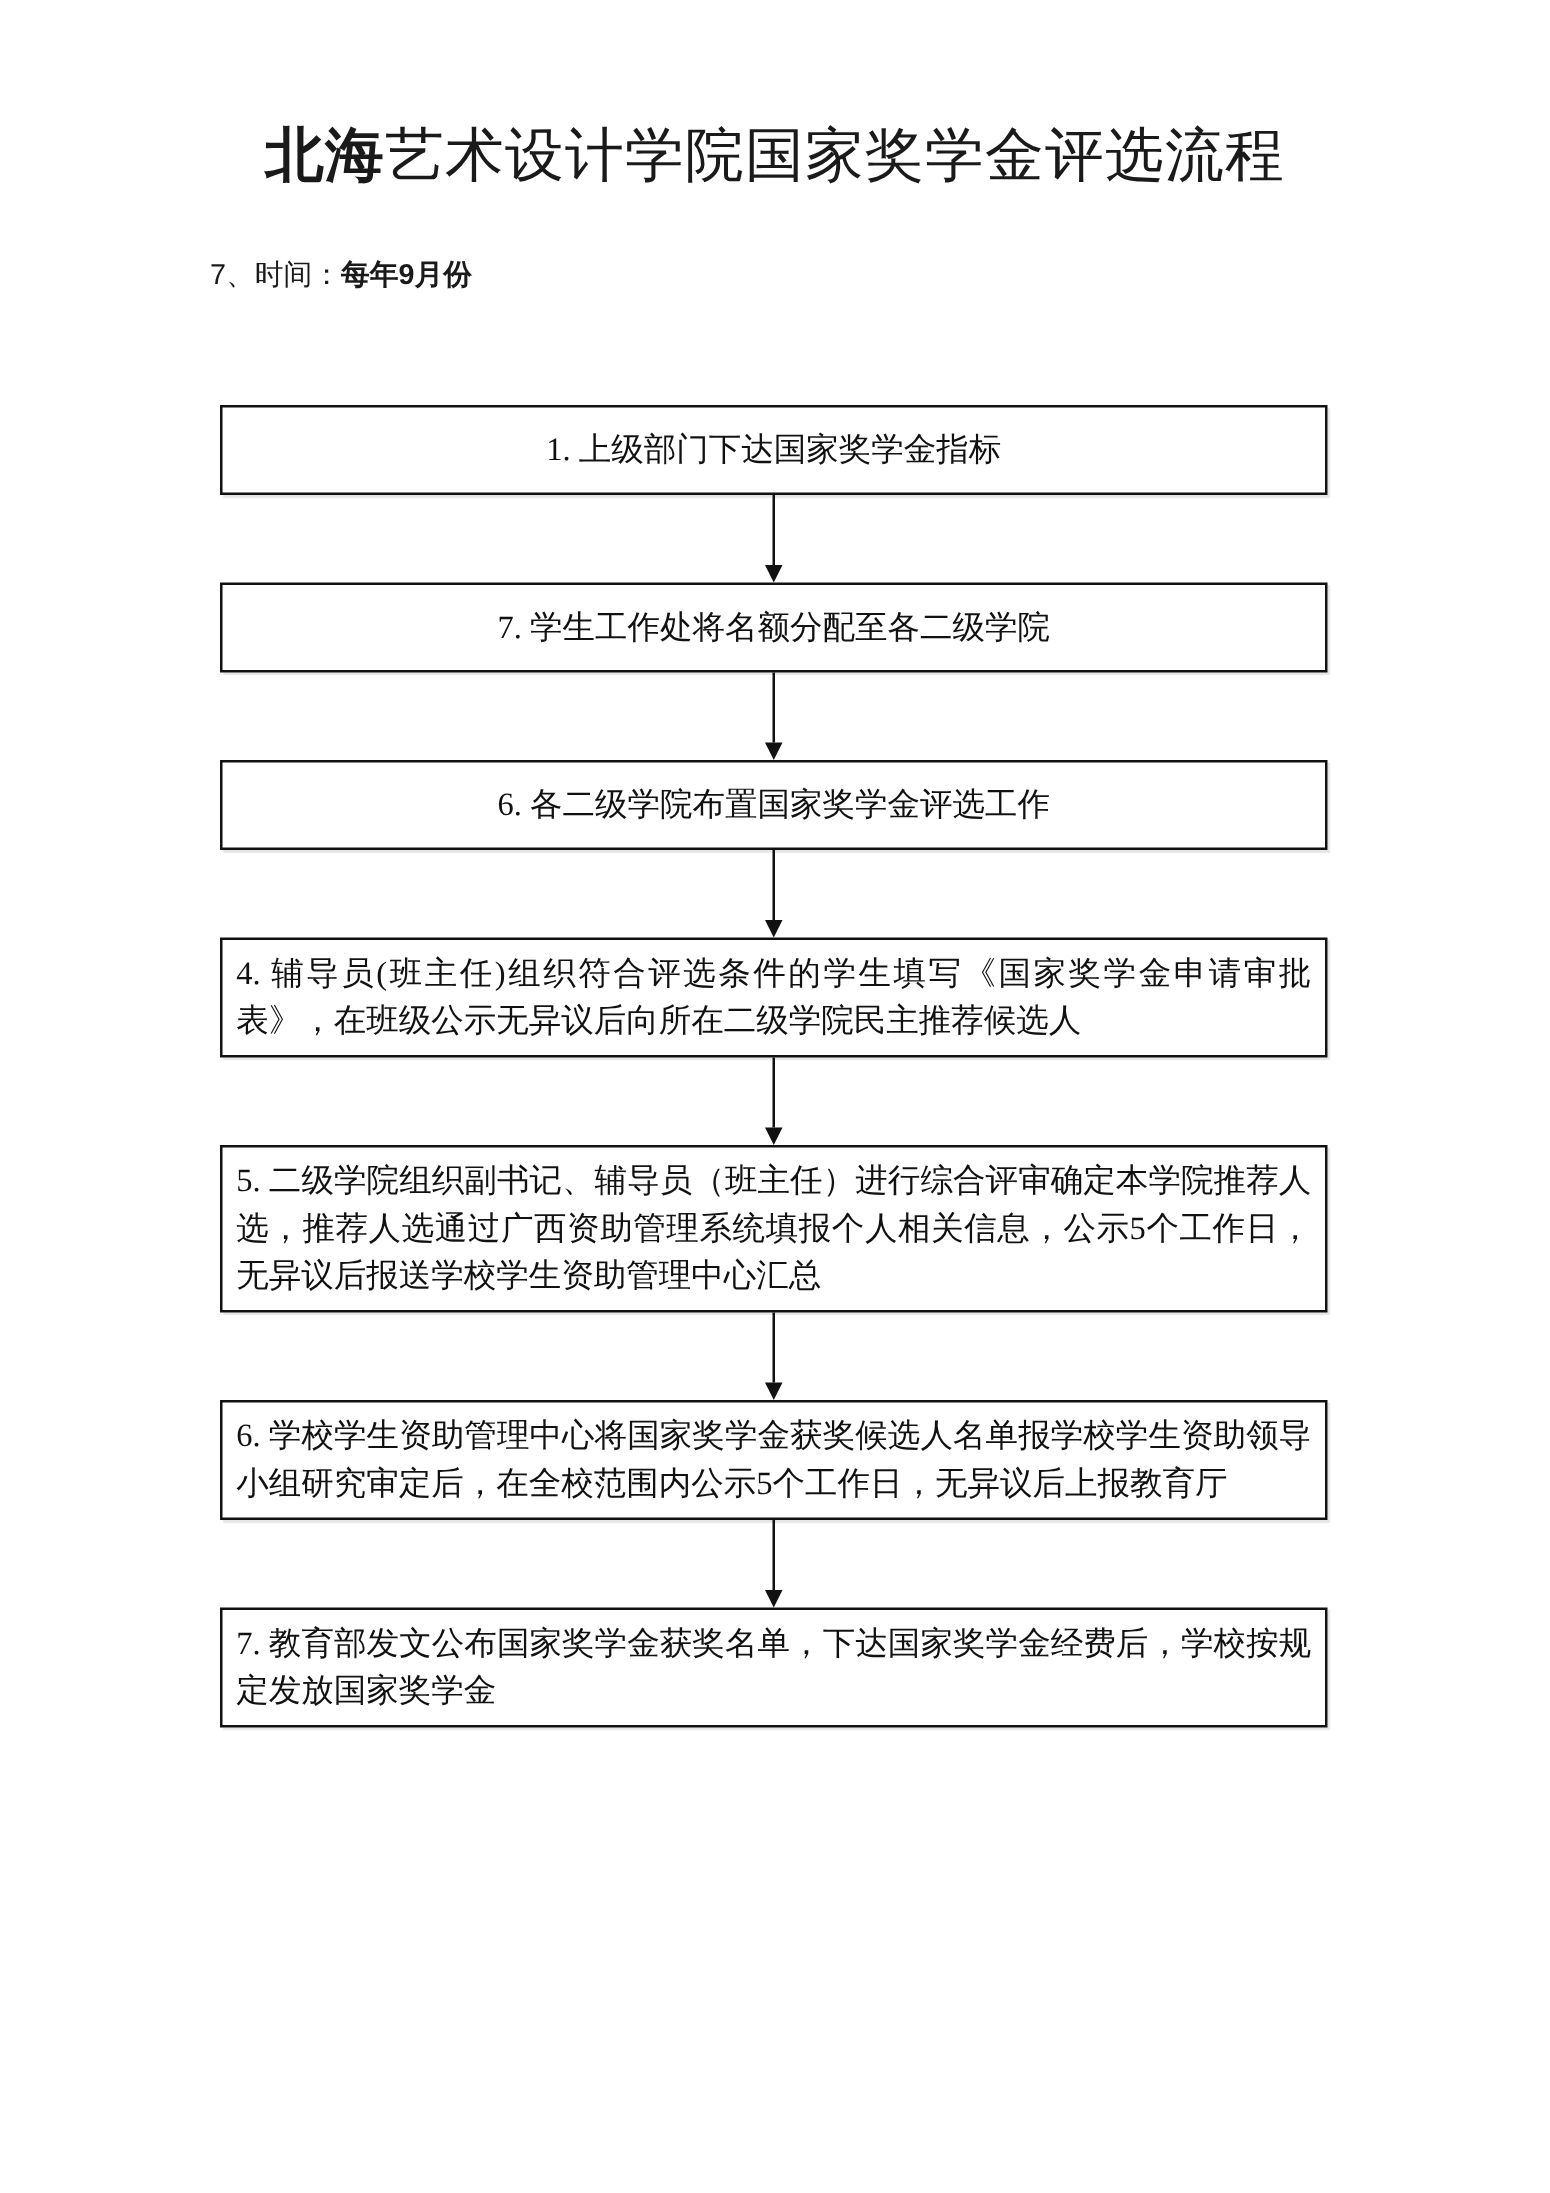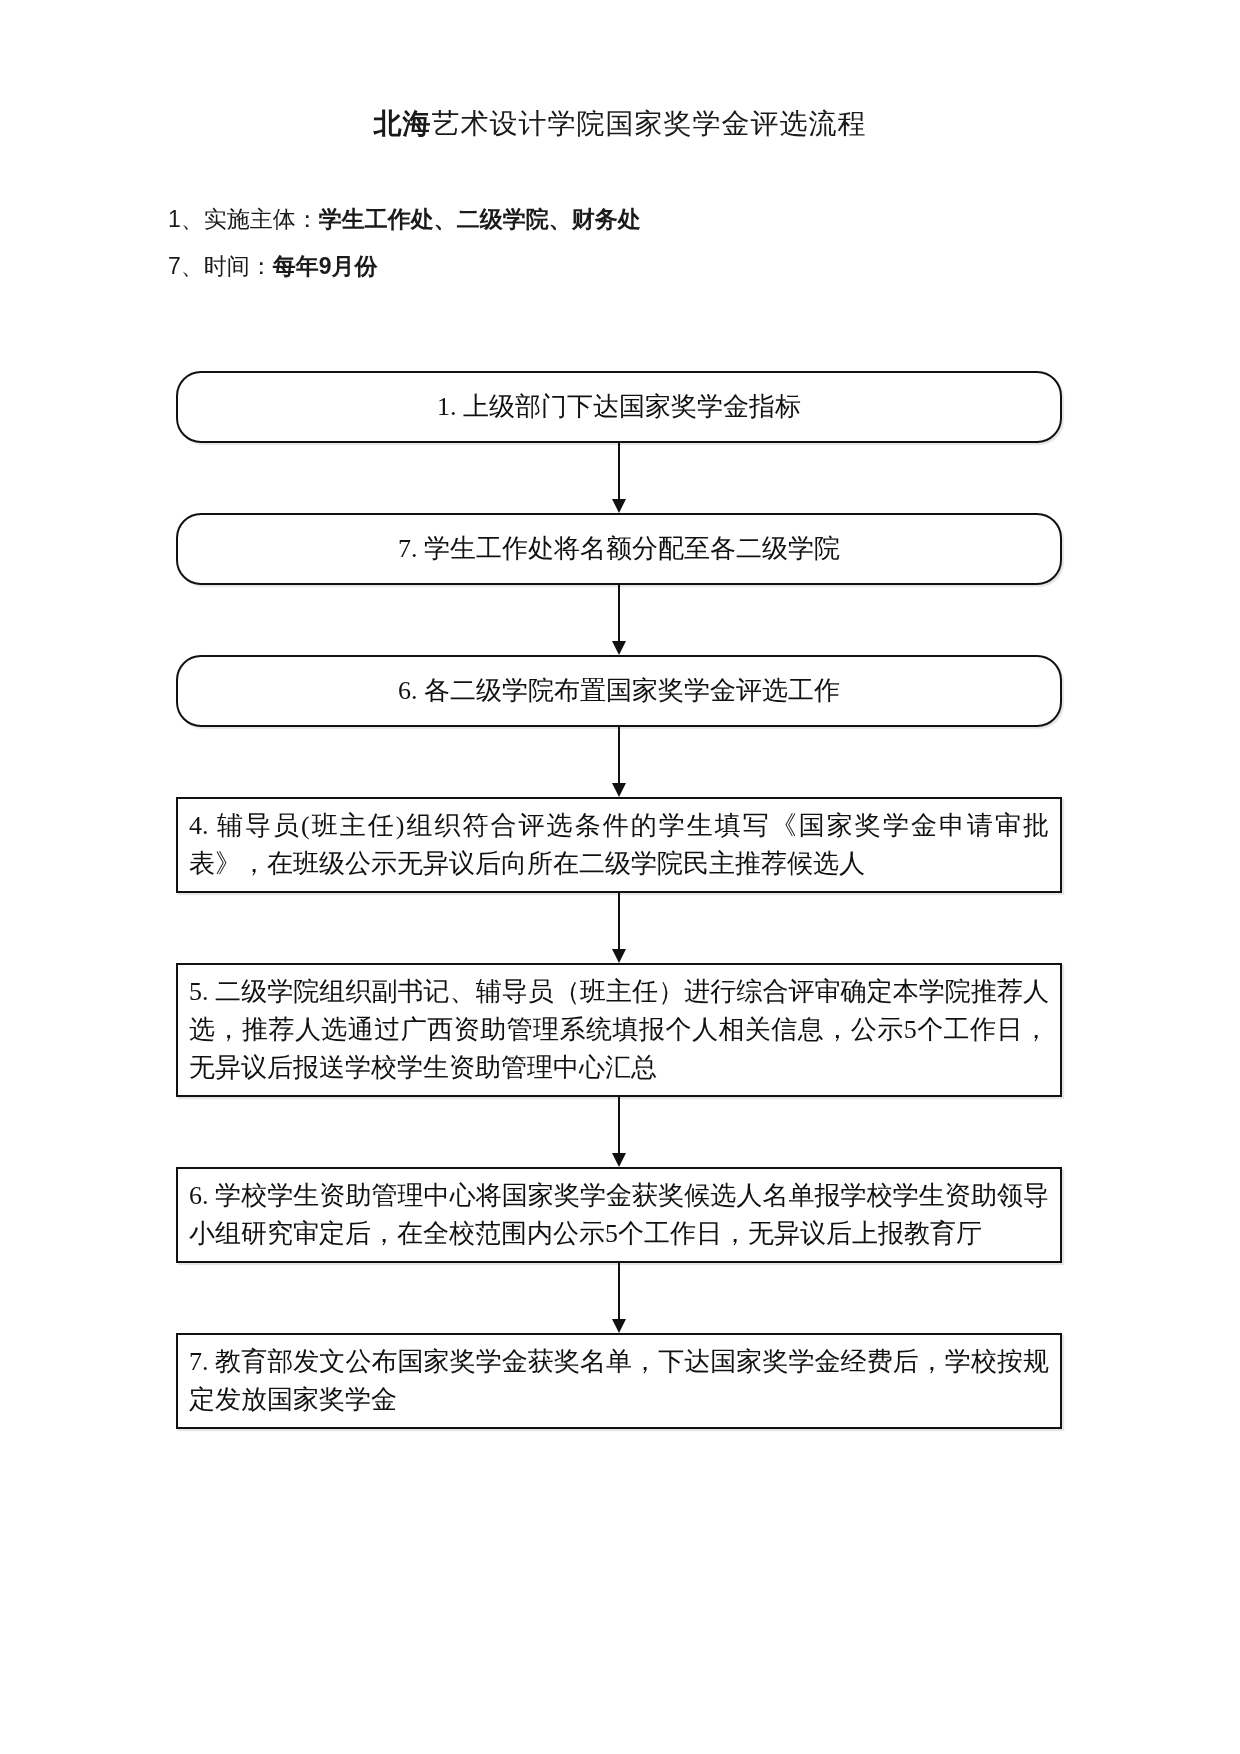--- a/index.html
+++ b/index.html
@@ -8,21 +8,21 @@
     width: 1240px;
     height: 1754px;
     background: #ffffff;
     color: #000000;
     font-family: "Liberation Sans", "DejaVu Sans", sans-serif;
     overflow: hidden;
   }
   .title {
     padding-top: 100px;
     text-align: center;
-    font-size: 28px;
+    font-size: 47px;
     line-height: 48px;
     font-weight: 400;
     letter-spacing: 1px;
     color: #1a1a1a;
   }
   .title .title-emphasis { font-weight: 800; }
   .intro {
     margin: 56px 0 0 168px;
     font-size: 23px;
     color: #1a1a1a;
@@ -42,21 +42,20 @@
     font-size: 26px;
     color: #111111;
     box-shadow: 2px 2px 1px rgba(0,0,0,0.10);
   }
   .flow-box.center {
     height: 72px;
     display: flex;
     align-items: center;
     justify-content: center;
     line-height: 30px;
-    border-radius: 25px;
   }
   .flow-box.left {
     padding: 8px 11px;
     line-height: 38px;
     text-align: justify;
   }
   .flow-box.left.tall3 { min-height: 128px; }
   .flow-box.left.tall2 { min-height: 92px; }
   .flow-arrow {
     height: 70px;
@@ -75,23 +74,20 @@
 </head>
 <body>
 
 <div class="page">
 
   <div class="title">
     <span class="title-emphasis">北海</span><span>艺术设计学院国家奖学金评选流程</span>
   </div>
 
   <div class="intro">
-    <div class="intro-item">
-      <span class="intro-label">1、实施主体：</span><span class="intro-value">学生工作处、二级学院、财务处</span>
-    </div>
     <div class="intro-item">
       <span class="intro-label">7、时间：</span><span class="intro-value">每年9月份</span>
     </div>
   </div>
 
   <div class="flow">
 
     <div class="flow-box center">
       <span>1. 上级部门下达国家奖学金指标</span>
     </div>

